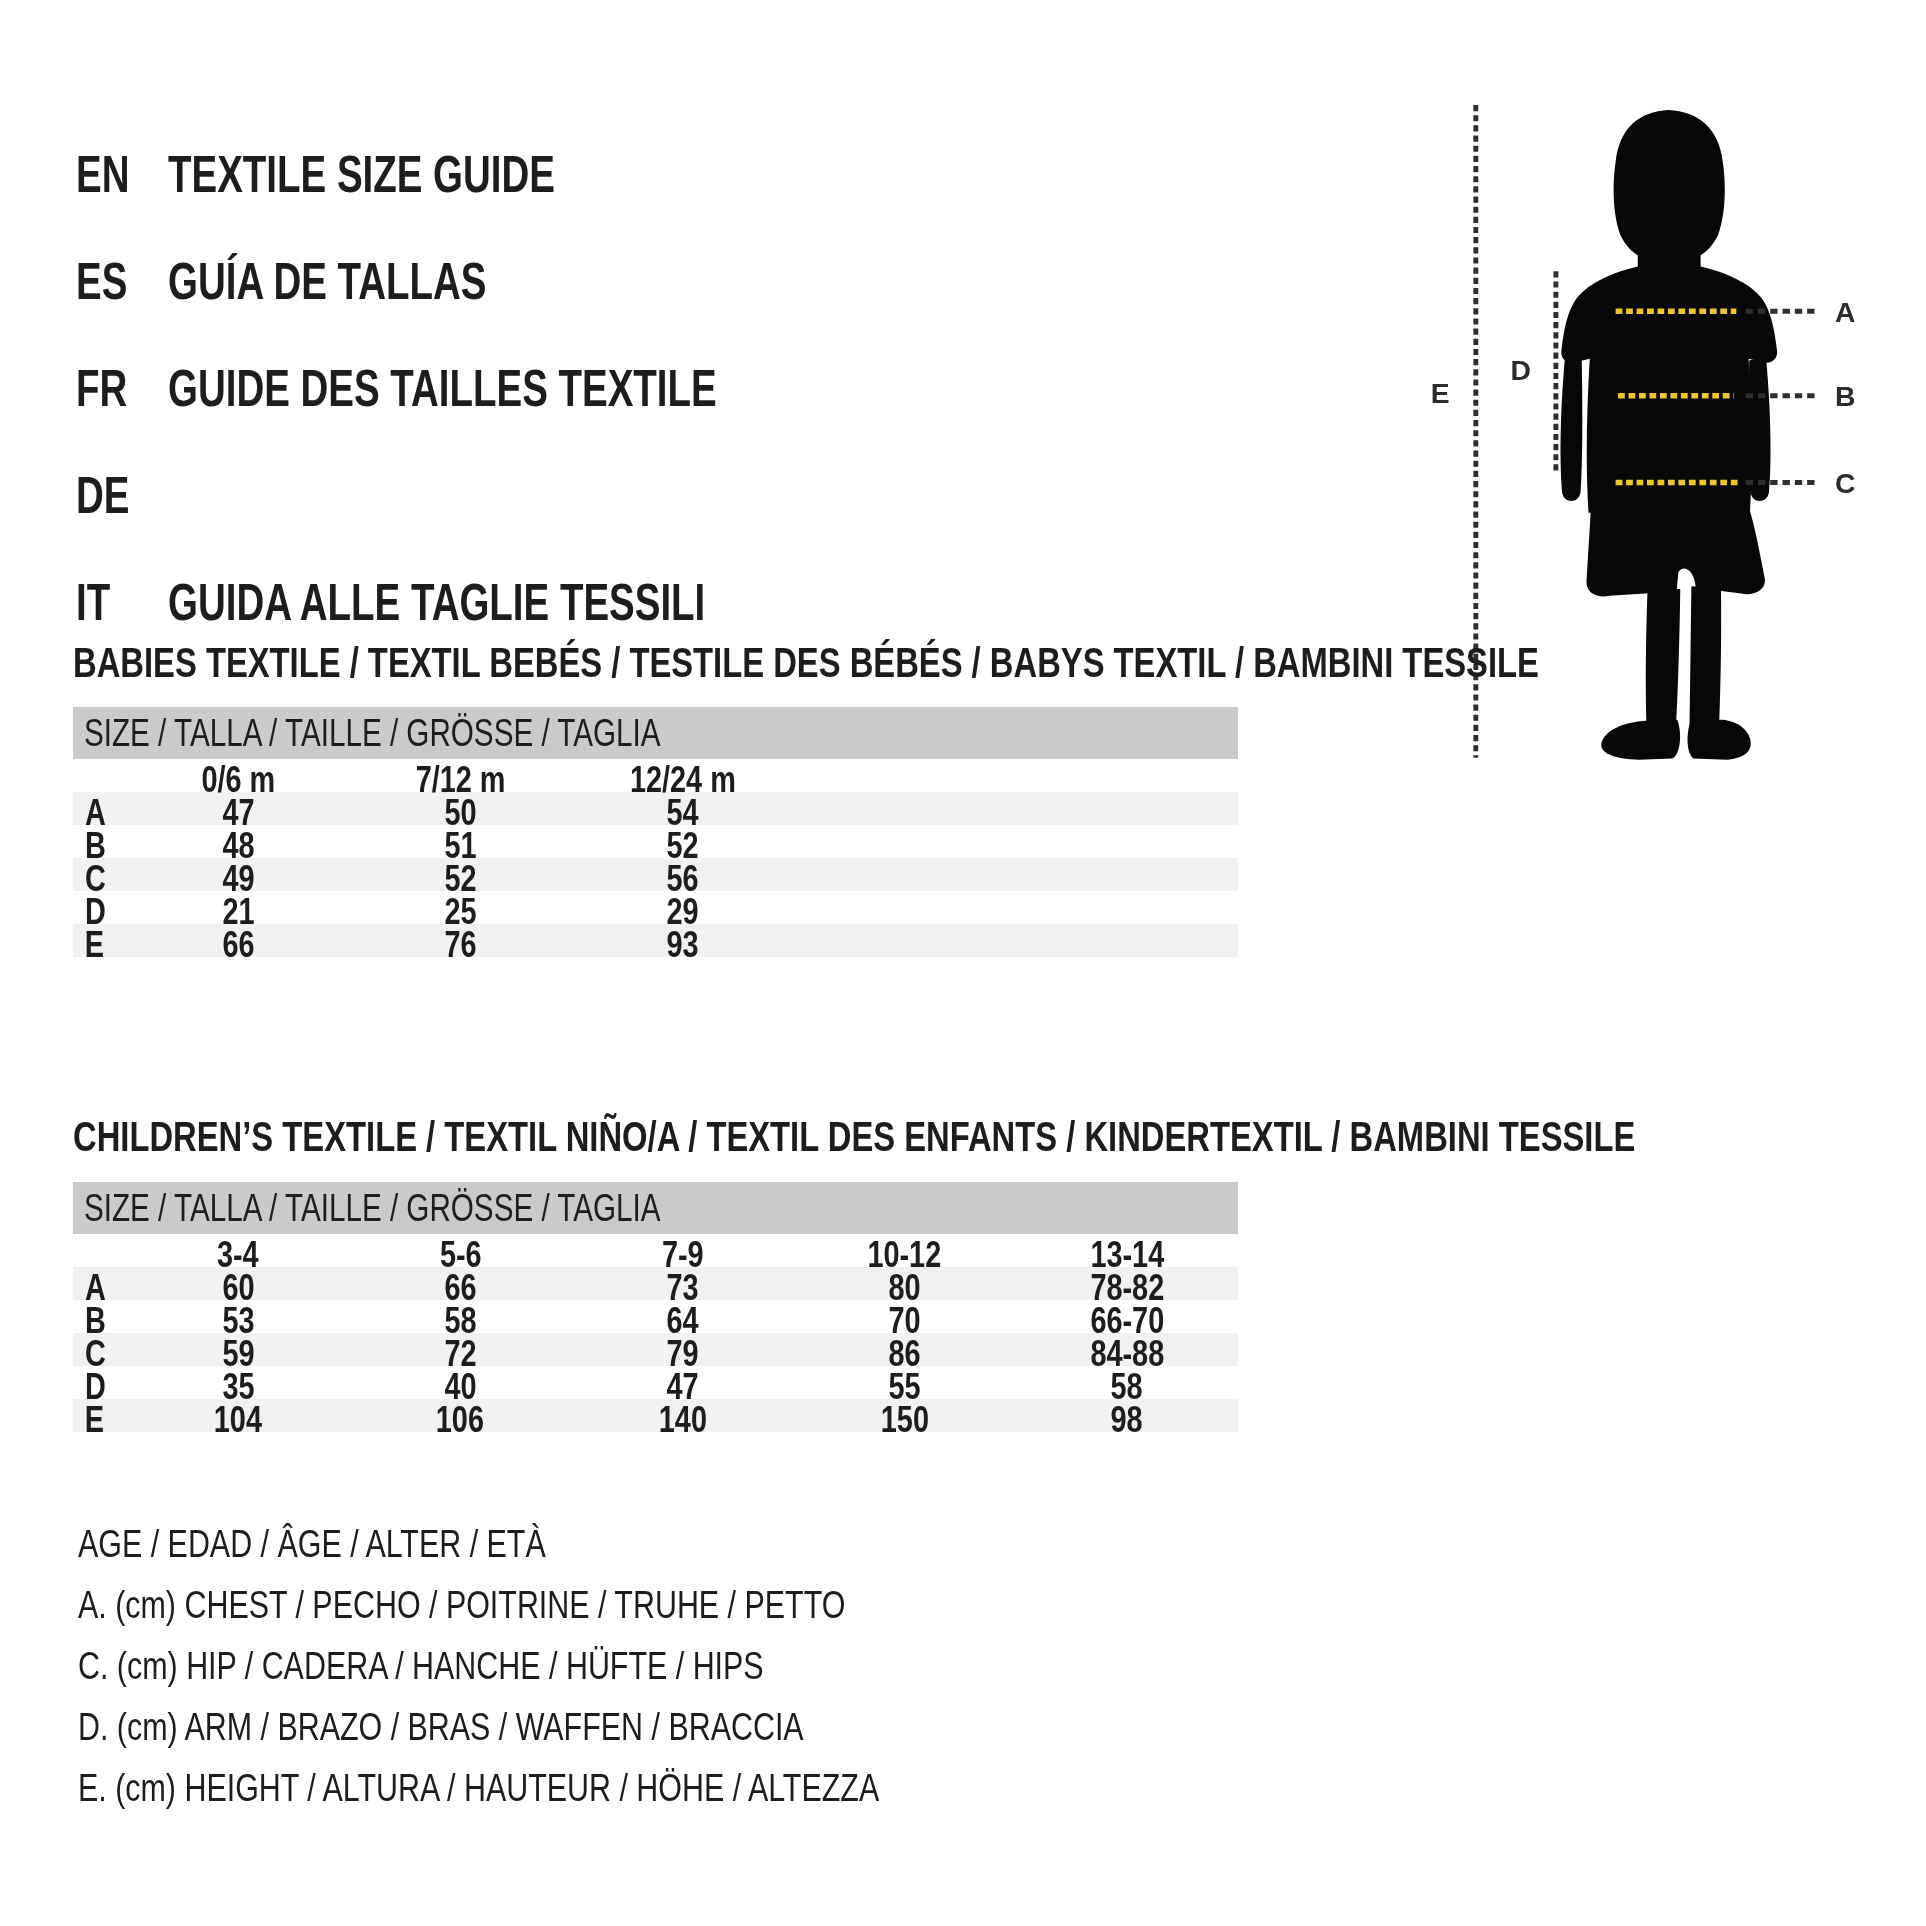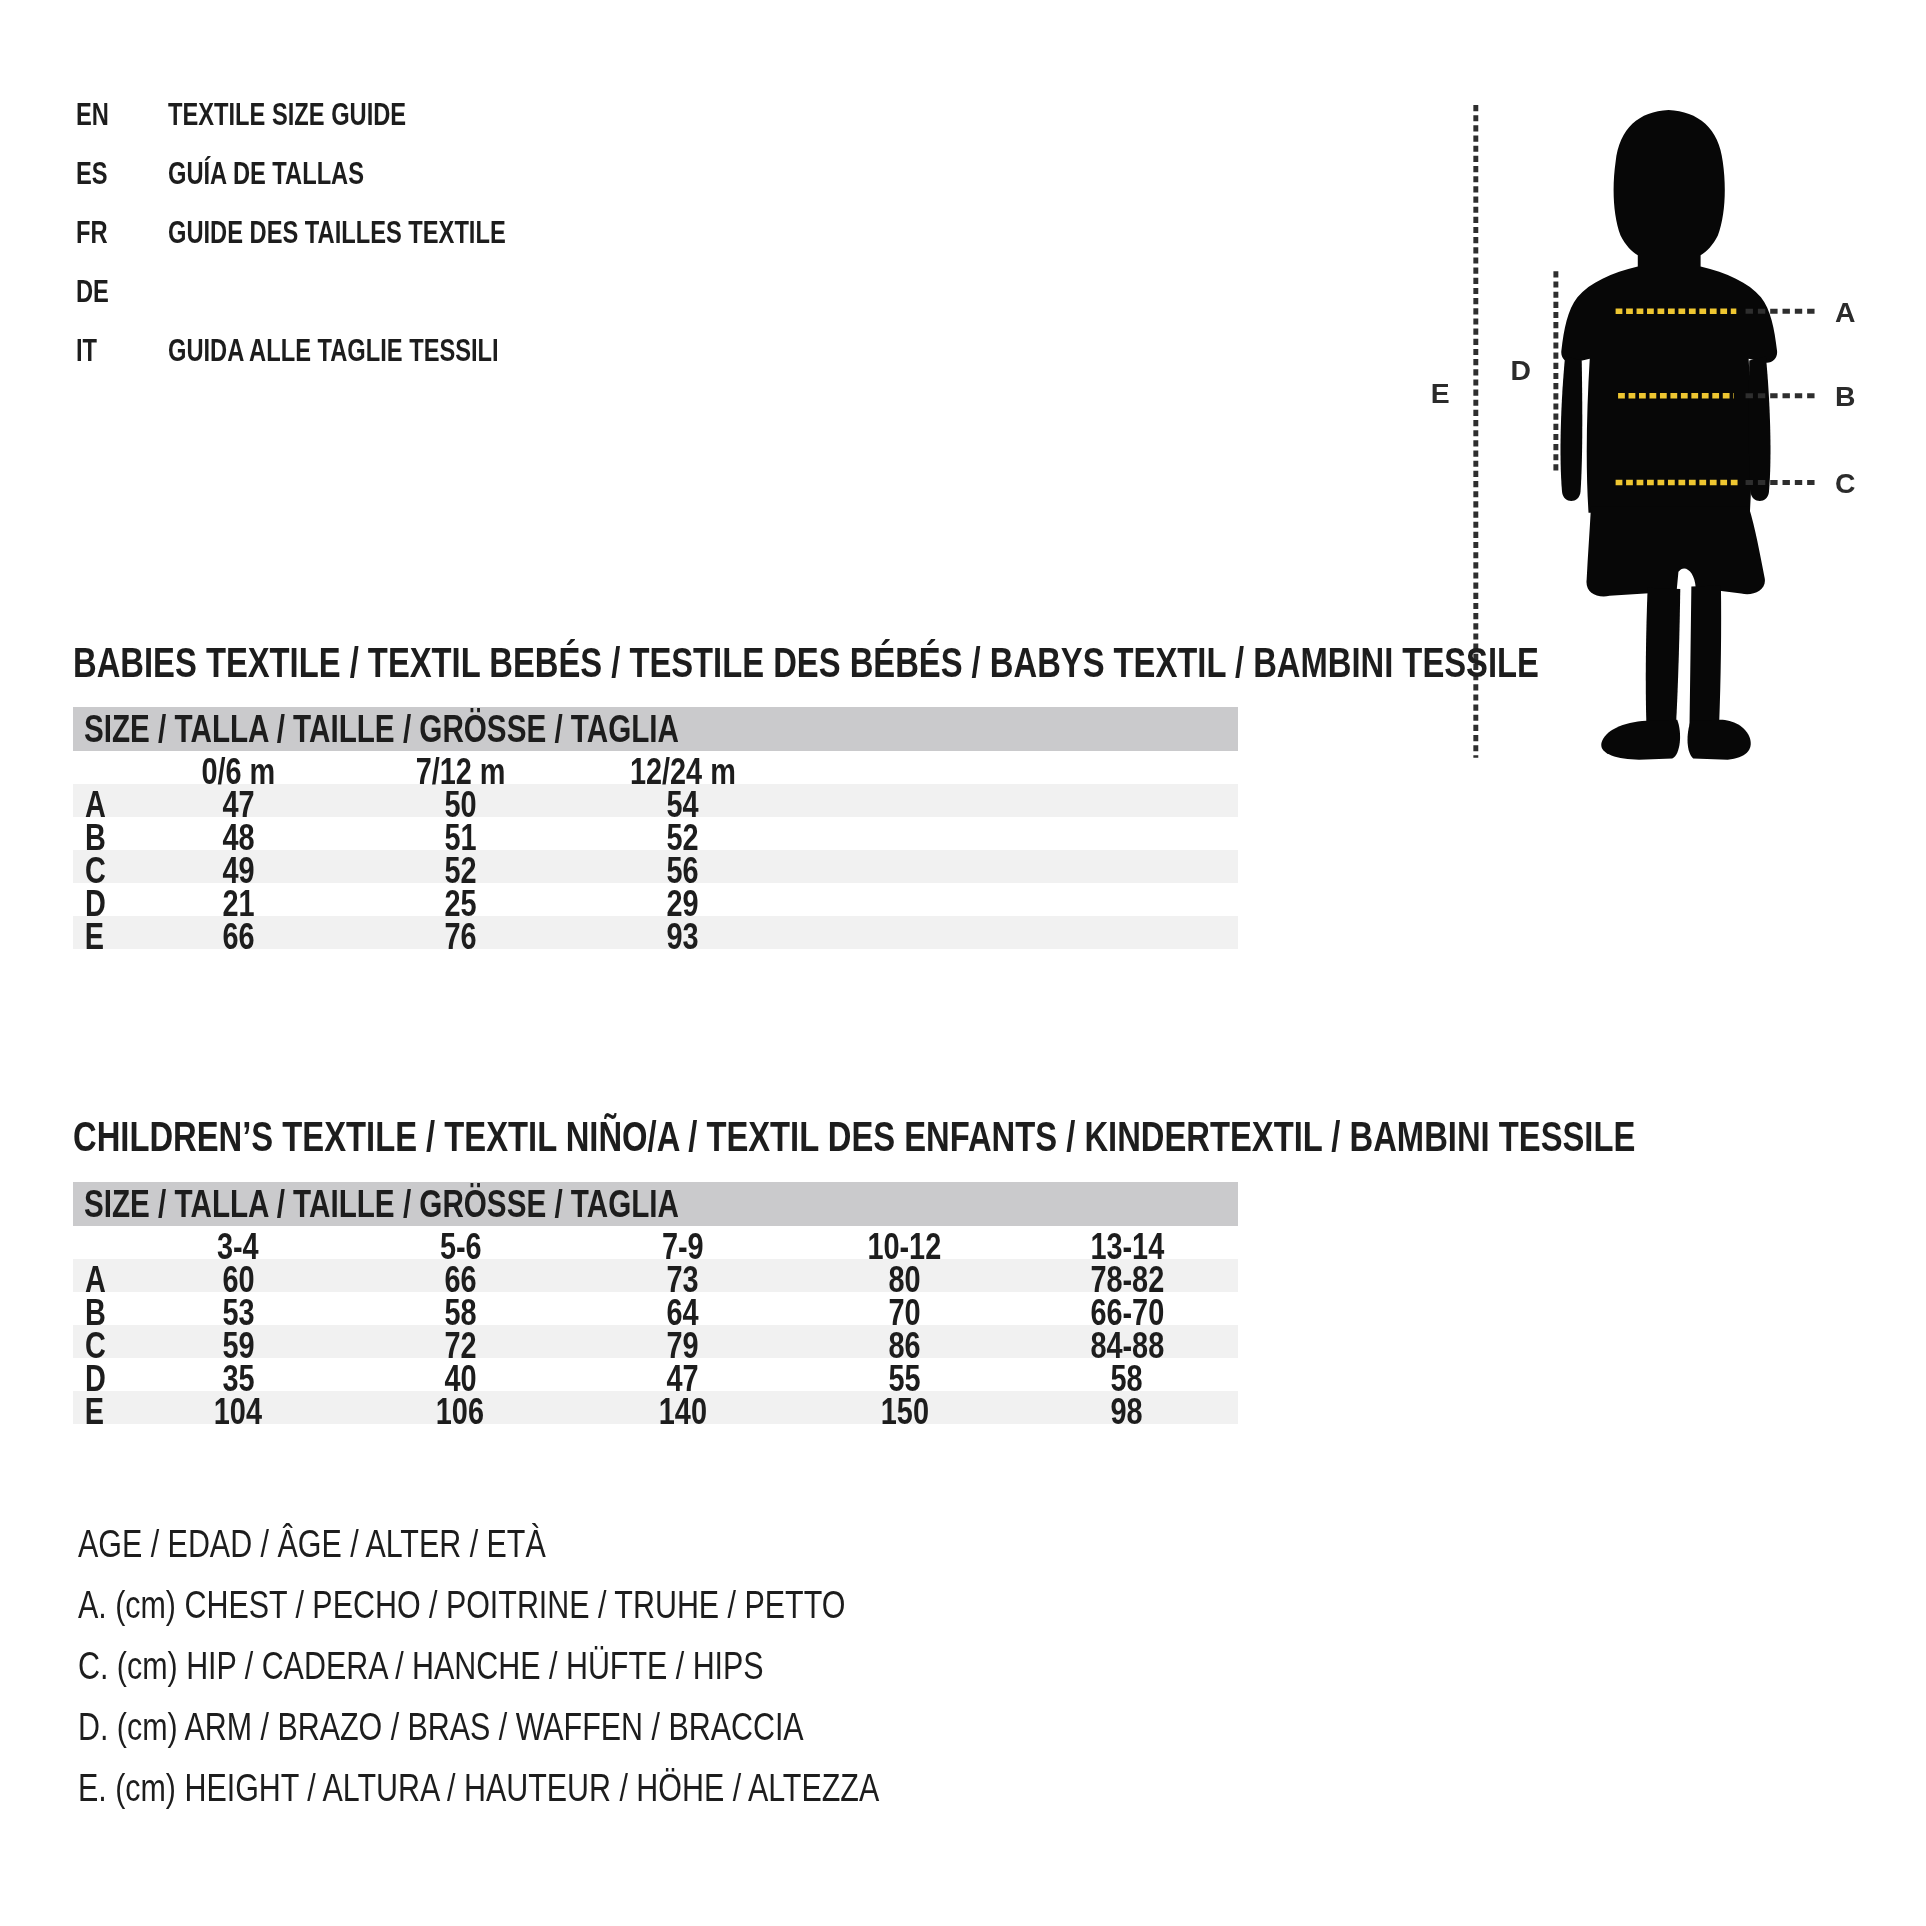--- a/index.html
+++ b/index.html
@@ -7,36 +7,36 @@
     position:relative; width:1926px; height:1926px; background:#ffffff;
     font-family:"Liberation Sans", sans-serif; color:#1d1d1d; overflow:hidden;
   }
   
   .cond   { display:inline-block; transform:scaleX(0.74); transform-origin:0 50%; white-space:nowrap; }
   .cond-h { display:inline-block; transform:scaleX(0.78); transform-origin:0 50%; white-space:nowrap; }
   .cond-c { display:inline-block; transform:scaleX(0.78); transform-origin:50% 50%; white-space:nowrap; }
 
   
   .lang-block { position:absolute; left:76px; top:96px; }
-  .lang-row   { display:flex; align-items:flex-start; height:59px; font-size:32px; font-weight:700; }
+  .lang-row   { display:flex; align-items:center; height:59px; font-size:52px; font-weight:700;margin-top:48px; }
   .lang-code  { width:92px; flex:0 0 92px; }
   .lang-title { flex:1; }
 
   
   .section-heading { position:absolute; left:73px; font-size:42px; font-weight:700; line-height:49px; }
   .heading-babies   { top:638px; }
   .heading-children { top:1112px; }
 
   
   .size-table { position:absolute; left:73px; width:1165px; }
   .babies-table   { top:707px; }
   .children-table { top:1182px; }
   .size-band {
-    height:44px; background:#cacacc; display:flex; align-items:center;
-    padding-left:11px; box-sizing:border-box; font-size:38px; font-weight:700;
+    height:52px; background:#cacacc; display:flex; align-items:center;
+    padding-left:11px; box-sizing:border-box; font-size:38px; font-weight:400;
   }
   .trow {
     display:grid; grid-template-columns:54px repeat(5, 1fr);
     height:33px; align-items:center; font-size:37px; font-weight:700;
   }
   .trow.stripe { background:#f1f1f1; }
   .tcell  { text-align:center; }
   .tlabel { text-align:left; padding-left:8.6px; }
 
   

